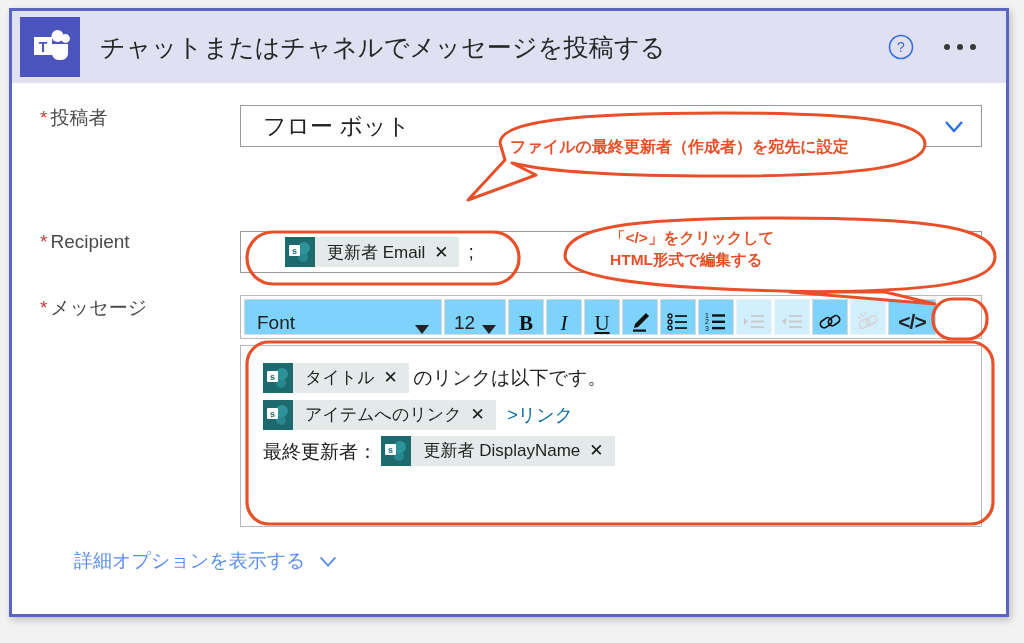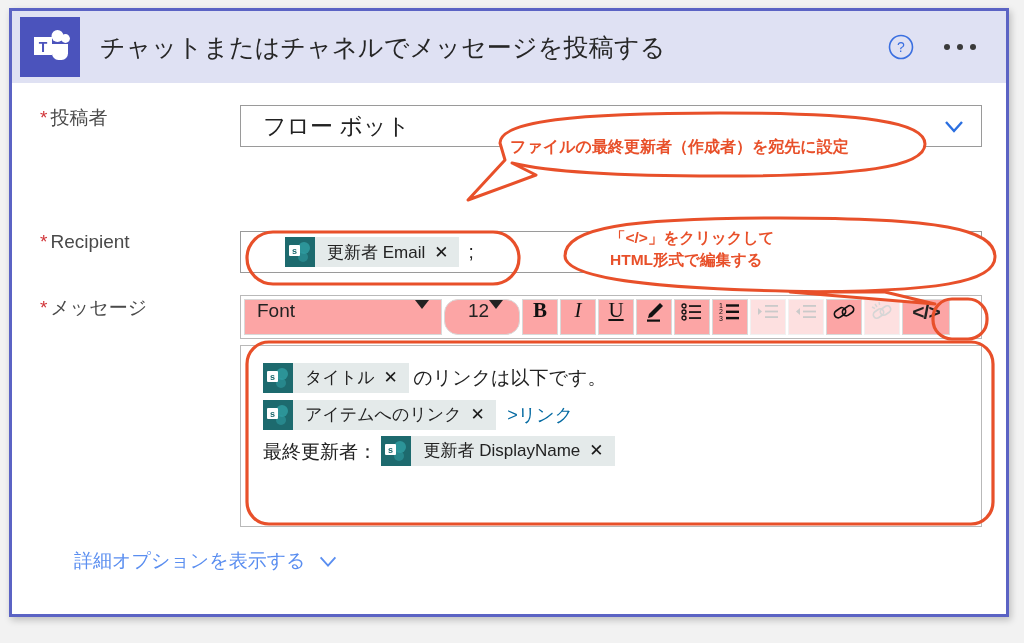--- a/index.html
+++ b/index.html
@@ -74,26 +74,26 @@
   .semi{font-size:19px;color:#222;padding-left:9px;}
   
   .toolbar{
     flex:1;margin-right:24px;height:44px;
     border:1px solid #b9b9b9;background:#fff;
     box-sizing:border-box;display:flex;align-items:center;
     padding:0 3px;gap:2px;
   }
   .tb-btn{
     height:36px;min-width:36px;
-    border:1px solid #d9d9d9;background:#fca5a5;
-    display:flex;align-items:flex-start;justify-content:center;
+    border:1px solid #d9d9d9;background:#7dd3fc;
+    display:flex;align-items:flex-end;justify-content:center;
     box-sizing:border-box;
   }
   .tb-font{width:198px;justify-content:space-between;padding:0 12px;}
-  .tb-size{width:76px;justify-content:space-between;padding:0 23px;border-radius:14px;}
+  .tb-size{width:62px;justify-content:space-between;padding:0 9px;}
   .tb-btn .t{font-size:19px;color:#222;}
   .caret{width:0;height:0;border-left:7px solid transparent;border-right:7px solid transparent;border-top:9px solid #222;}
   .gl{font-size:21px;color:#111;line-height:1;}
   .gl.b{font-weight:bold;font-family:"Liberation Serif",serif;}
   .gl.i{font-style:italic;font-family:"Liberation Serif",serif;}
   .gl.u{text-decoration:underline;font-family:"Liberation Serif",serif;}
   .dim{opacity:.34;}
   .codebtn{width:48px;}
   .codebtn .t{font-size:21px;font-weight:700;letter-spacing:-1px;}
   

